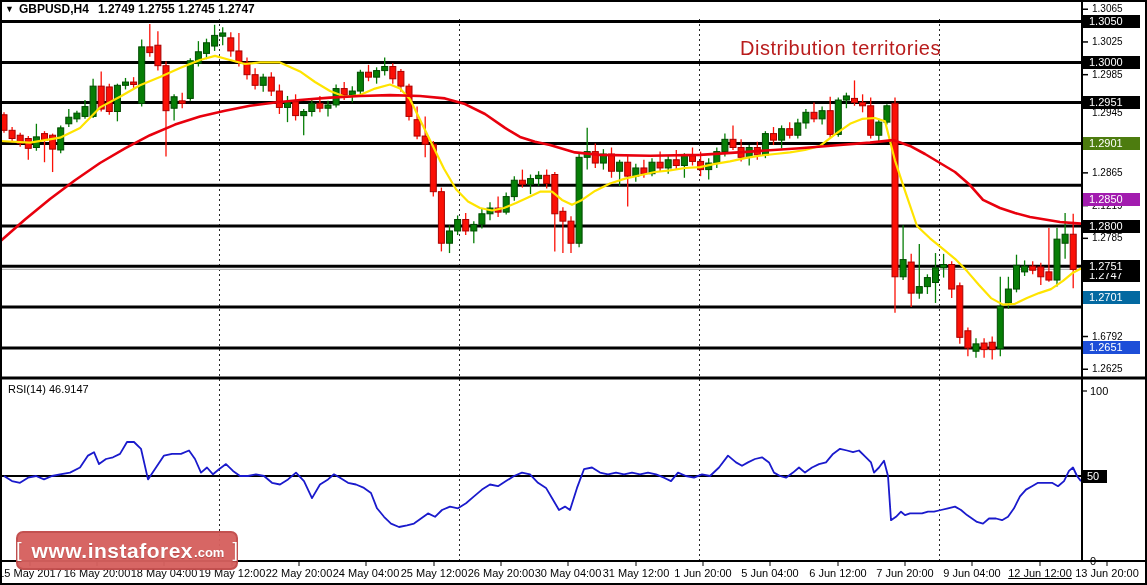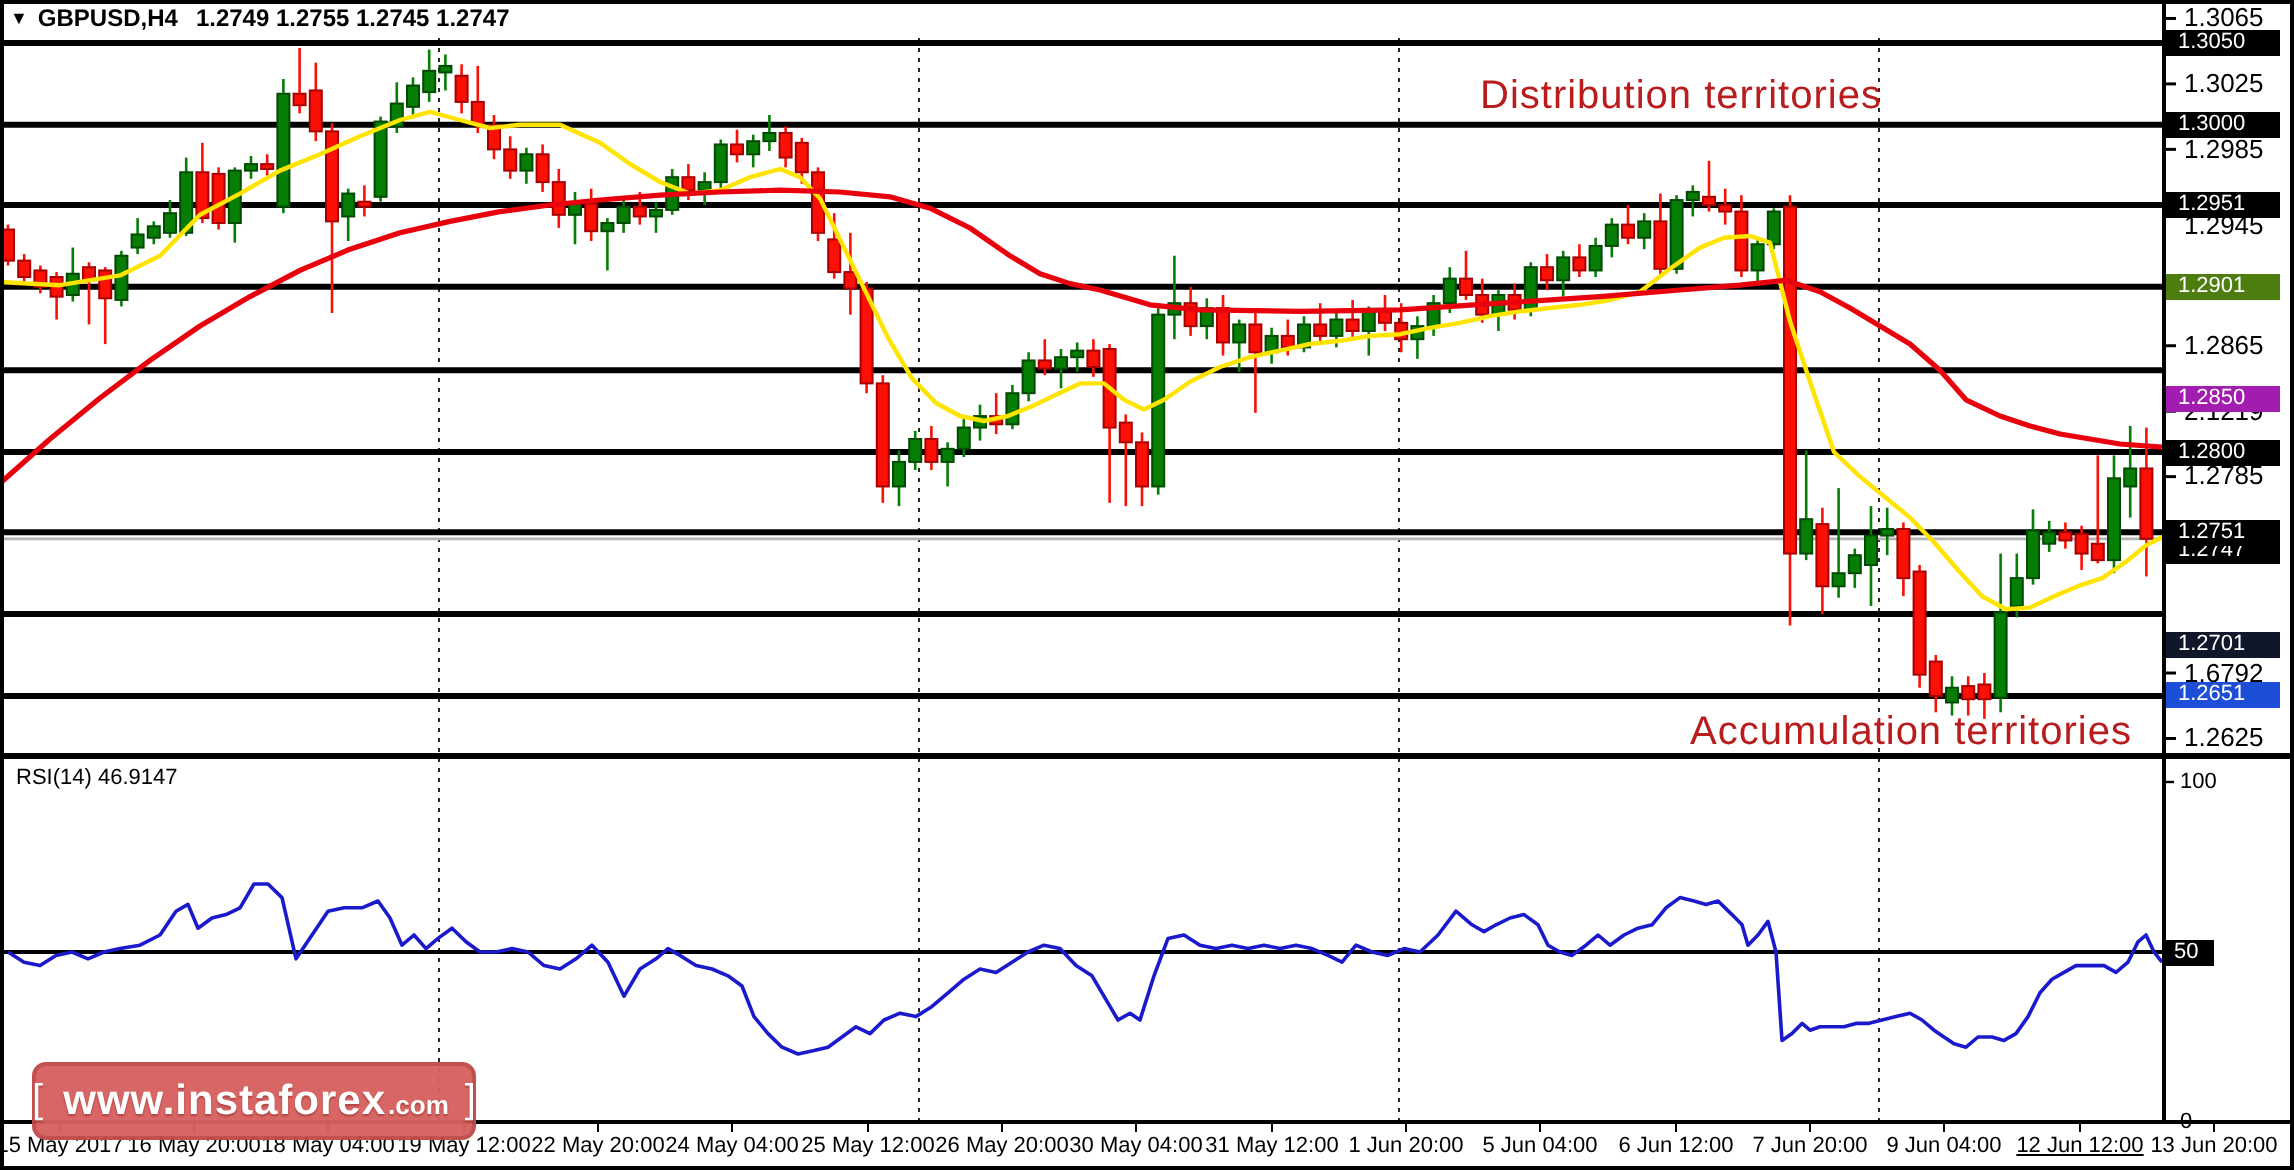--- a/index.html
+++ b/index.html
@@ -5,21 +5,21 @@
   html,body{margin:0;padding:0;background:#888;}
   #stage{position:relative;width:1147px;height:585px;background:#ffffff;overflow:hidden;
          font-family:"Liberation Sans",sans-serif;}
   #chart-svg{position:absolute;left:0;top:0;}
   .titlebar{position:absolute;left:5px;top:2px;height:14px;display:flex;align-items:center;
             font-size:12px;font-weight:bold;color:#000;white-space:nowrap;z-index:30;}
   .dd{font-size:9px;margin-right:5px;line-height:10px;}
   .tsep{width:9px;display:inline-block;}
   .ann{position:absolute;color:#b91c1c;font-size:20px;letter-spacing:0.5px;z-index:5;white-space:nowrap;}
   .rsi-label{position:absolute;left:8px;top:383px;font-size:11px;color:#000;z-index:5;white-space:nowrap;}
-  .plabel{position:absolute;left:1092px;font-size:13px;color:#000;line-height:12px;z-index:6;white-space:nowrap;}
+  .plabel{position:absolute;left:1092px;font-size:10px;color:#000;line-height:12px;z-index:6;white-space:nowrap;}
   .pboxed{position:absolute;left:1083px;width:57px;height:13px;line-height:13px;font-size:11px;
           padding-left:6px;box-sizing:border-box;z-index:8;white-space:nowrap;}
   .phidden{z-index:7;}
   .rlabel{position:absolute;left:1090px;font-size:11px;color:#000;z-index:6;}
   .tlabel{position:absolute;top:567px;font-size:11px;color:#000;transform:translateX(-50%);
           z-index:4;white-space:nowrap;}
   .logo{position:absolute;left:16px;top:531px;width:218px;height:35px;border-radius:7px;
         display:flex;align-items:center;justify-content:center;z-index:20;
         color:#fff;font-weight:bold;text-shadow:0 1px 1px rgba(120,20,20,.45);opacity:.96;}
   .logo .br{font-size:20px;font-weight:normal;}
@@ -350,21 +350,20 @@
     </svg>
 
   <div class="titlebar">
     <span class="dd">▼</span>
     <span>GBPUSD,H4</span>
     <span class="tsep"></span>
     <span>1.2749 1.2755 1.2745 1.2747</span>
   </div>
 
   <div class="ann" style="left:740px;top:37px">Distribution territories</div>
-  <div class="ann" style="left:845px;top:355px">Accumulation territories</div>
 
   <div class="rsi-label">RSI(14) 46.9147</div>
 
   <div id="price-labels">
       <div class="plabel phidden" style="top: 107.411px;">1.2945</div>
       <div class="pboxed phidden" style="top: 269.415px; background: rgb(0, 0, 0); color: rgb(255, 255, 255);">1.2747</div>
       <div class="plabel" style="top: 3.227px;">1.3065</div>
       <div class="plabel" style="top: 35.955px;">1.3025</div>
       <div class="plabel" style="top: 68.683px;">1.2985</div>
       <div class="plabel" style="top: 166.867px;">1.2865</div>
@@ -372,21 +371,21 @@
       <div class="plabel" style="top: 232.323px;">1.2785</div>
       <div class="plabel" style="top: 330.507px;">1.6792</div>
       <div class="plabel" style="top: 363.235px;">1.2625</div>
       <div class="pboxed" style="top: 15px; background: rgb(0, 0, 0); color: rgb(255, 255, 255);">1.3050</div>
       <div class="pboxed" style="top: 55.91px; background: rgb(0, 0, 0); color: rgb(255, 255, 255);">1.3000</div>
       <div class="pboxed" style="top: 96.0018px; background: rgb(0, 0, 0); color: rgb(255, 255, 255);">1.2951</div>
       <div class="pboxed" style="top: 136.912px; background: #4d7c0f; color: rgb(255, 255, 255);">1.2901</div>
       <div class="pboxed" style="top: 193px; background: #a21caf; color: rgb(255, 255, 255);">1.2850</div>
       <div class="pboxed" style="top: 219.55px; background: rgb(0, 0, 0); color: rgb(255, 255, 255);">1.2800</div>
       <div class="pboxed" style="top: 259.642px; background: rgb(0, 0, 0); color: rgb(255, 255, 255);">1.2751</div>
-      <div class="pboxed" style="top: 316px; background: #0f172a; color: rgb(255, 255, 255);">1.2701</div>
+      <div class="pboxed" style="top: 291px; background: #0369a1; color: rgb(255, 255, 255);">1.2701</div>
       <div class="pboxed" style="top: 341.462px; background: #1d4ed8; color: rgb(255, 255, 255);">1.2651</div>
     </div>
   <div id="rsi-labels">
       <div class="rlabel" style="top: 385px;">100</div>
       <div class="pboxed" style="top: 469.5px; background: rgb(0, 0, 0); color: rgb(255, 255, 255); width: 24px; padding-left: 4px; left: 1083px;">50</div>
       <div class="rlabel" style="top: 555px;">0</div>
     </div>
   <div id="time-labels">
       <div class="tlabel" style="left: 30px;">15 May 2017</div>
       <div class="tlabel" style="left: 97px;">16 May 20:00</div>

